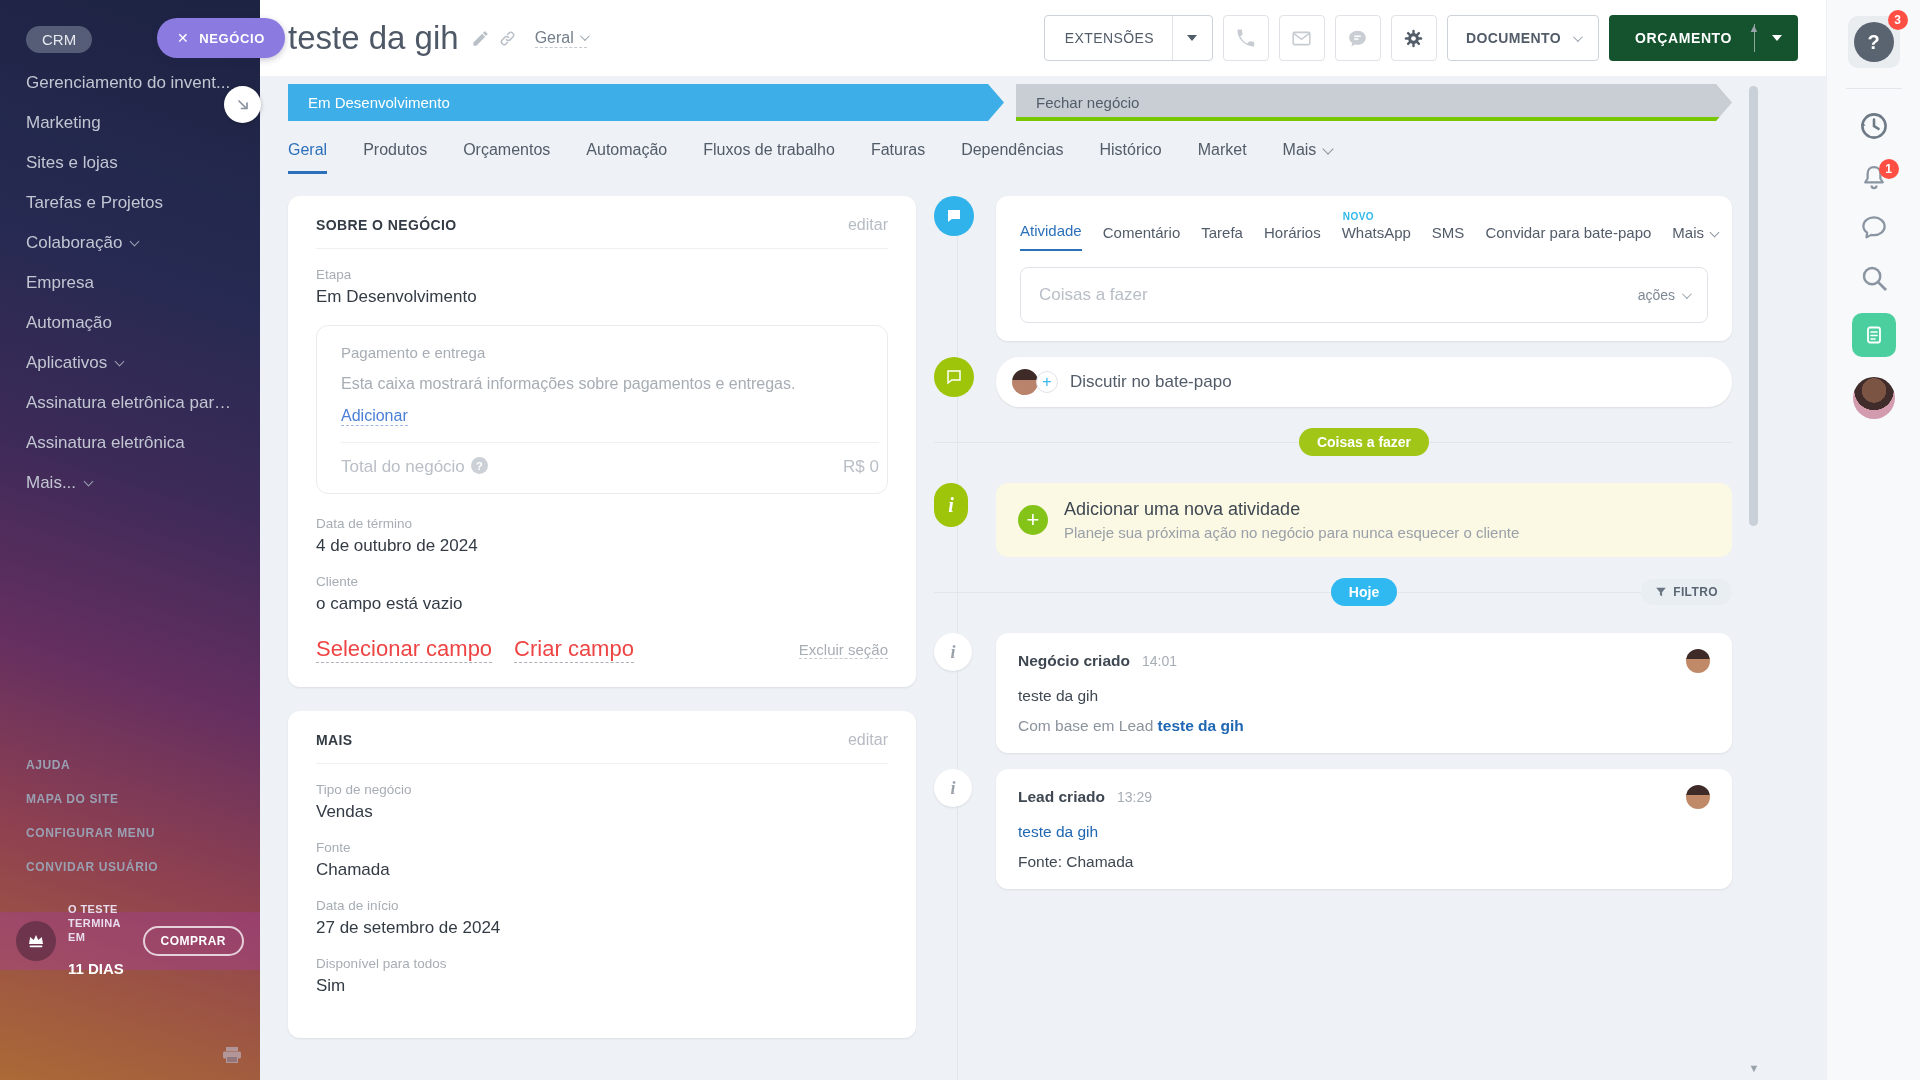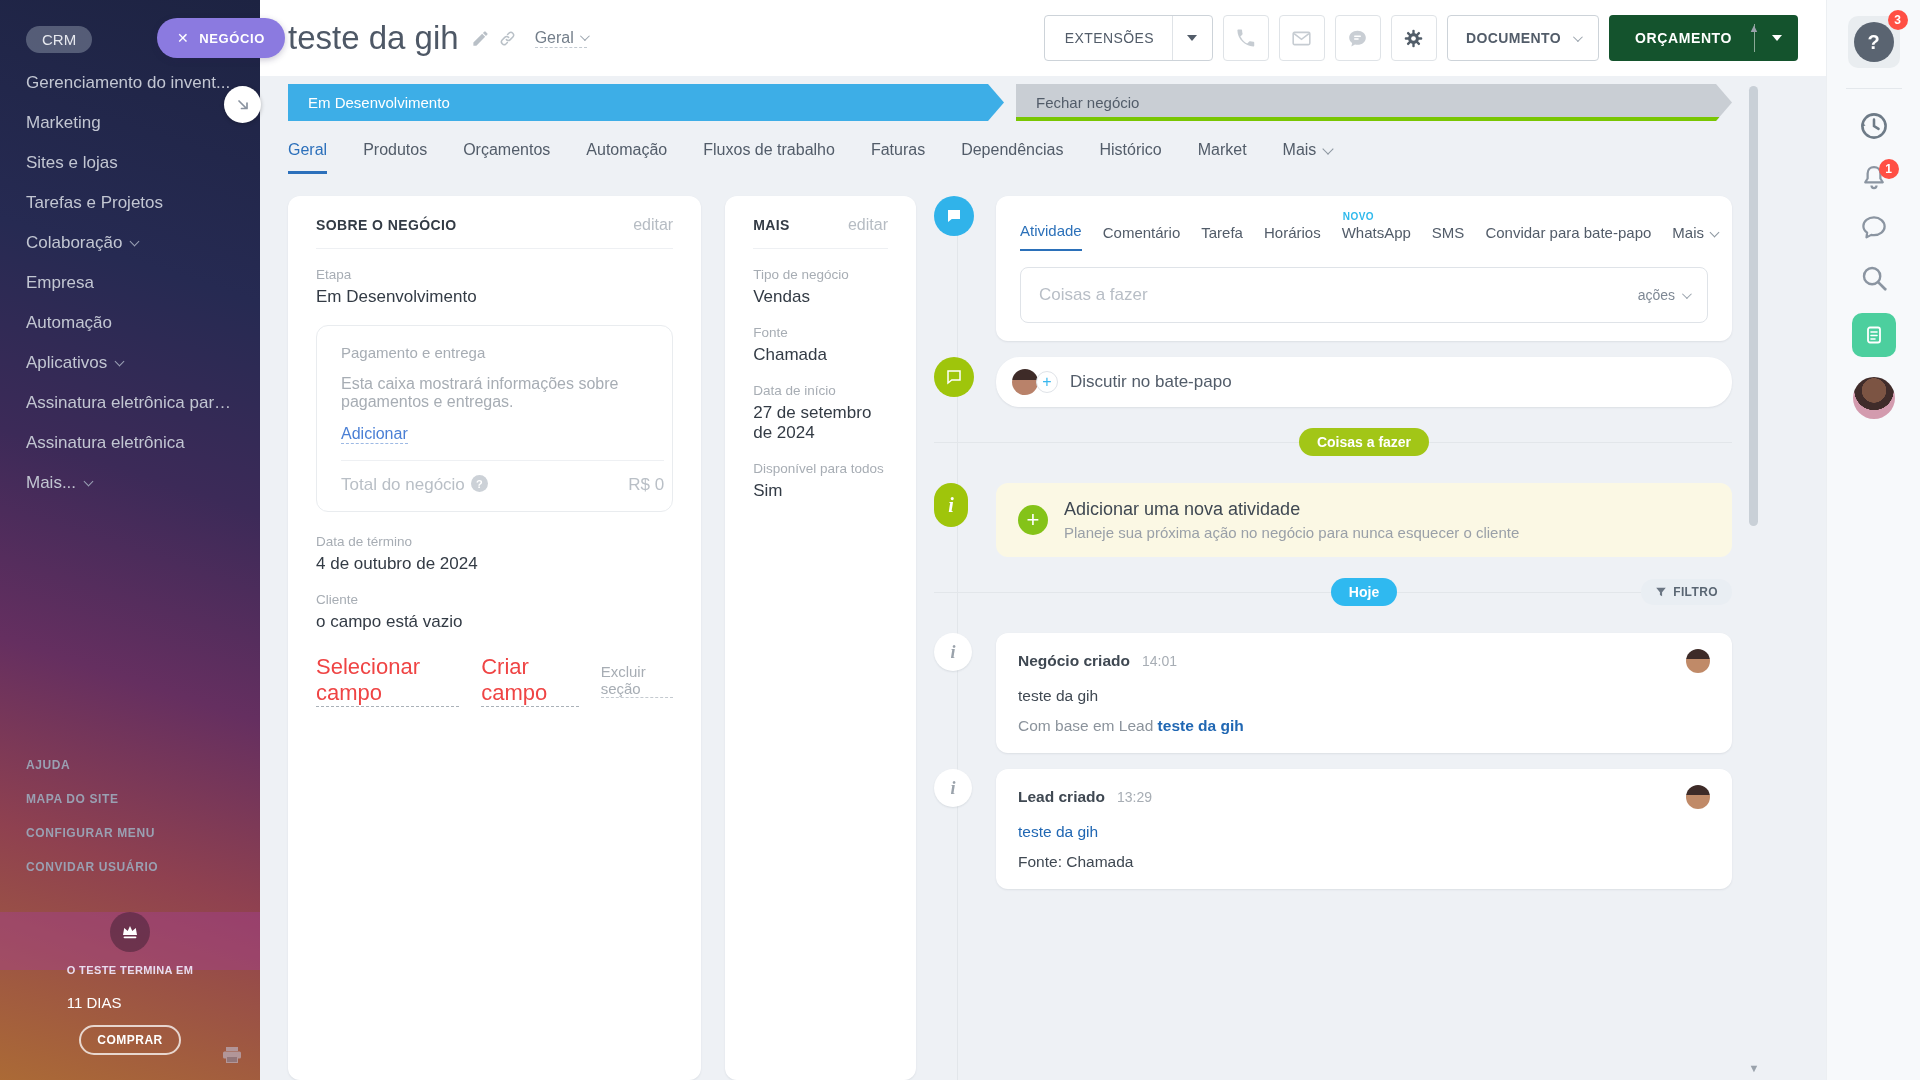--- a/index.html
+++ b/index.html
@@ -20,26 +20,26 @@
     font-size:15px; padding:5px 16px; border-radius:14px; }
   .side-menu { list-style:none; margin:10px 0 0 0; }
   .side-item { padding:10px 26px; font-size:17px; color:#c2c6d2; cursor:pointer; white-space:nowrap;
     overflow:hidden; text-overflow:ellipsis; }
   .side-item.has-caret::after { content:""; display:inline-block; width:6px; height:6px;
     border-right:1.5px solid #9aa0b4; border-bottom:1.5px solid #9aa0b4; transform:rotate(45deg);
     margin-left:9px; vertical-align:3px; }
   .side-footer { position:absolute; top:758px; left:26px; list-style:none; }
   .side-footer li { font-size:12px; font-weight:bold; letter-spacing:.6px; color:#9aa0b2; margin-bottom:20px; cursor:pointer; }
   .trial { position:absolute; top:912px; left:0; right:0; height:58px; background:rgba(166,62,152,.40);
-    display:flex; align-items:center; padding:0 16px; gap:12px;flex-direction:column; }
+    display:flex; align-items:center; padding:0 16px; gap:12px; }
   .crown-circle { width:40px; height:40px; border-radius:50%; background:rgba(20,14,30,.35);
     display:flex; align-items:center; justify-content:center; flex:0 0 40px; }
   .trial-text { flex:1; line-height:1.25; }
   .trial-l1 { font-size:11px; font-weight:bold; color:#e9dcef; letter-spacing:.4px; }
-  .trial-l2 { font-size:15px; font-weight:normal; color:#ffffff;margin-top:16px; }
+  .trial-l2 { font-size:15px; font-weight:bold; color:#ffffff;margin-top:16px; }
   .buy-btn { border:2px solid rgba(255,255,255,.75); color:#fff; font-size:12px; font-weight:bold;
     letter-spacing:.5px; padding:6px 16px; border-radius:18px; background:transparent; cursor:pointer; }
   .printer { position:absolute; left:222px; bottom:16px; opacity:.75; cursor:pointer; }
 
   
   .entity-pill { position:absolute; left:157px; top:18px; z-index:6; height:40px; border-radius:20px;
     background:#8b7ae0; color:#fff; display:flex; align-items:center; gap:10px; padding:0 20px;
     font-size:13px; font-weight:bold; letter-spacing:.6px; cursor:pointer; box-shadow:0 2px 6px rgba(40,30,80,.25); }
   .entity-pill .x { font-size:14px; font-weight:normal; }
   .collapse-btn { position:absolute; left:224px; top:86px; z-index:6; width:37px; height:37px; border-radius:50%;
@@ -81,21 +81,21 @@
 
   
   .main-tabs { list-style:none; display:flex; gap:36px; margin:20px 28px 0 28px; font-size:16px; color:#525c69; }
   .main-tabs li { padding-bottom:12px; cursor:pointer; white-space:nowrap; }
   .main-tabs li.active { color:#2c70bb; border-bottom:3px solid #2c70bb; }
   .main-tabs li.has-caret::after { content:""; display:inline-block; width:7px; height:7px;
     border-right:1.6px solid #8d97a1; border-bottom:1.6px solid #8d97a1; transform:rotate(45deg); margin-left:8px; vertical-align:2px; }
 
   
   .content { flex:1; display:flex; gap:18px; padding:22px 94px 0 28px; min-height:0; }
-  .col-left { width:628px; flex:0 0 628px; display:flex; flex-direction:row; gap:24px; }
+  .col-left { width:628px; flex:0 0 628px; display:flex; flex-direction:column; gap:24px; }
   .card { background:#fff; border-radius:12px; box-shadow:0 1px 2px rgba(60,70,90,.10); padding:20px 28px 24px 28px; }
   .card-head { display:flex; align-items:center; justify-content:space-between; padding-bottom:14px;
     border-bottom:1px solid #eef0f3; margin-bottom:18px; }
   .card-title { font-size:14px; font-weight:bold; letter-spacing:.4px; color:#333b45; }
   .edit-link { font-size:16px; color:#b6bcc3; cursor:pointer; }
   .field { margin-bottom:18px; }
   .f-label { font-size:13.5px; color:#a7adb4; margin-bottom:5px; }
   .f-value { font-size:17px; color:#333b45; }
   .valor-row { display:flex; align-items:center; }
   .money { display:flex; align-items:baseline; gap:8px; }

